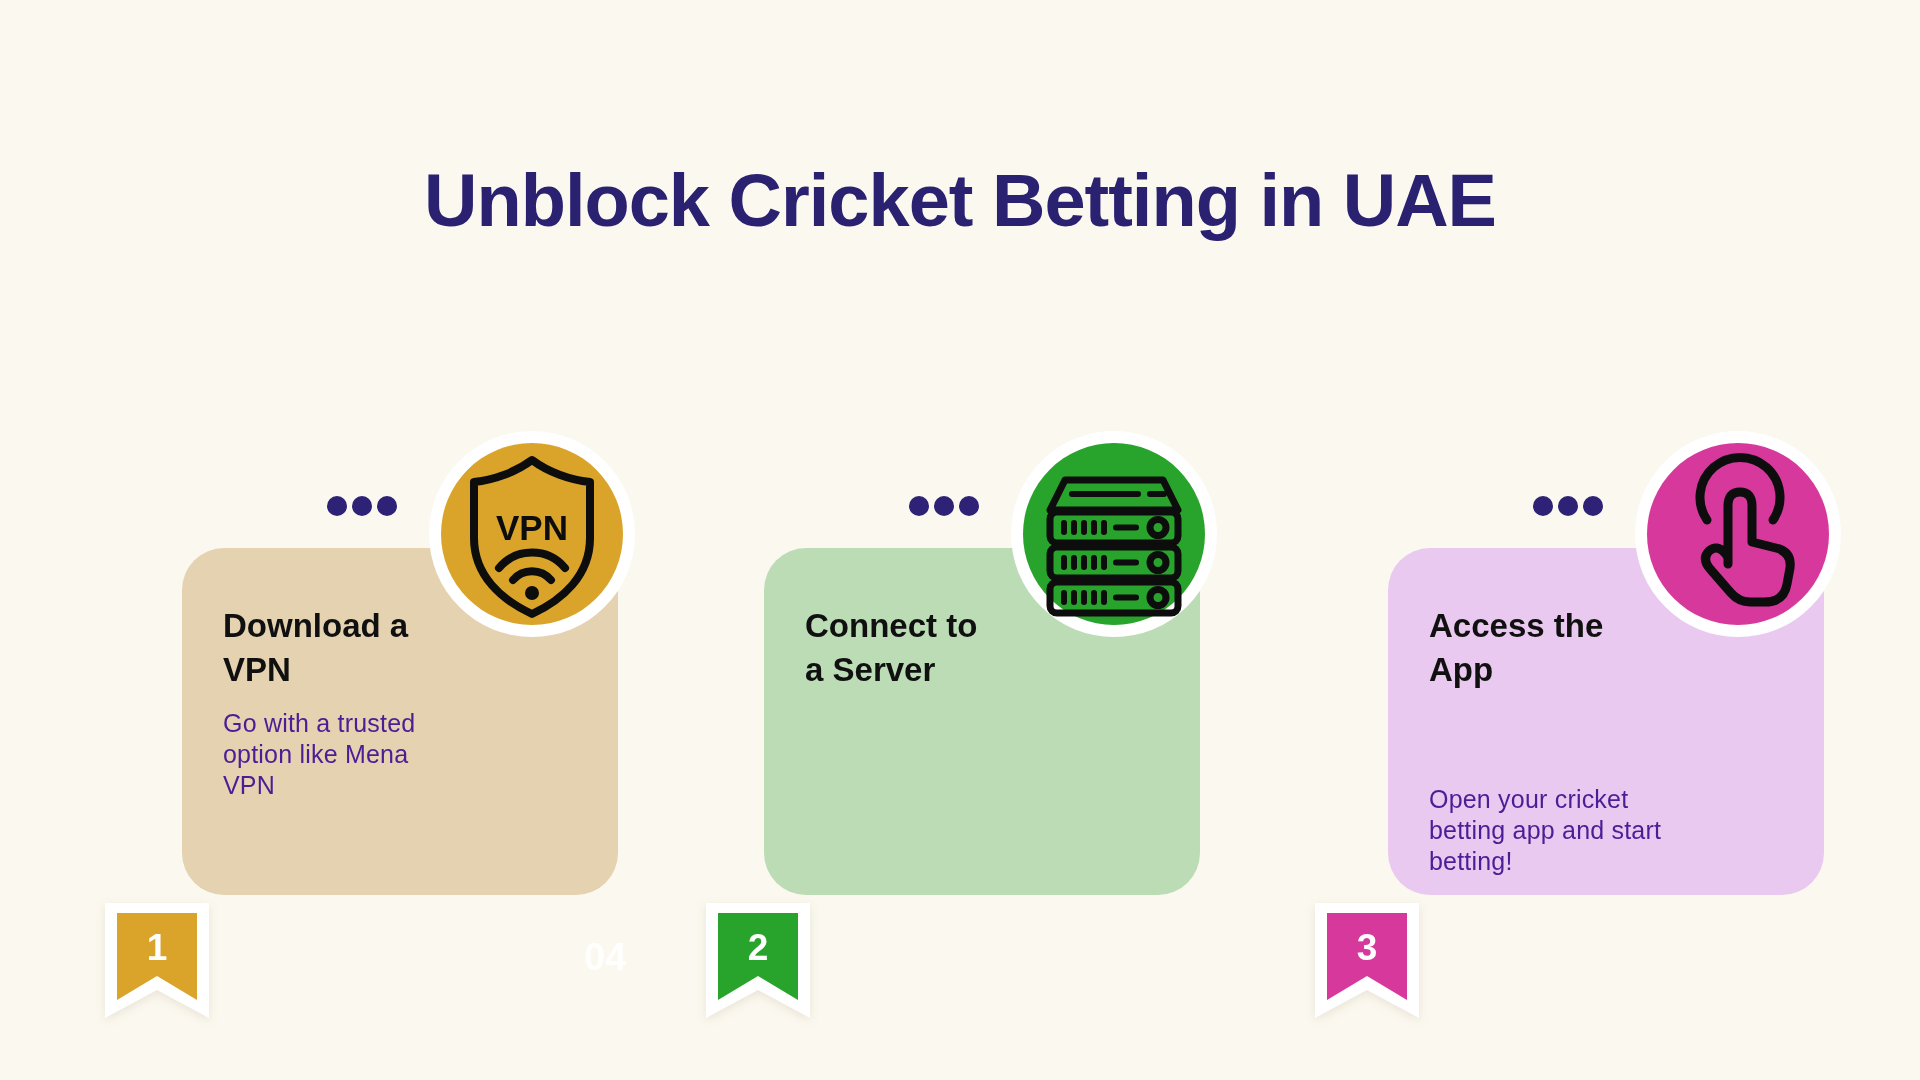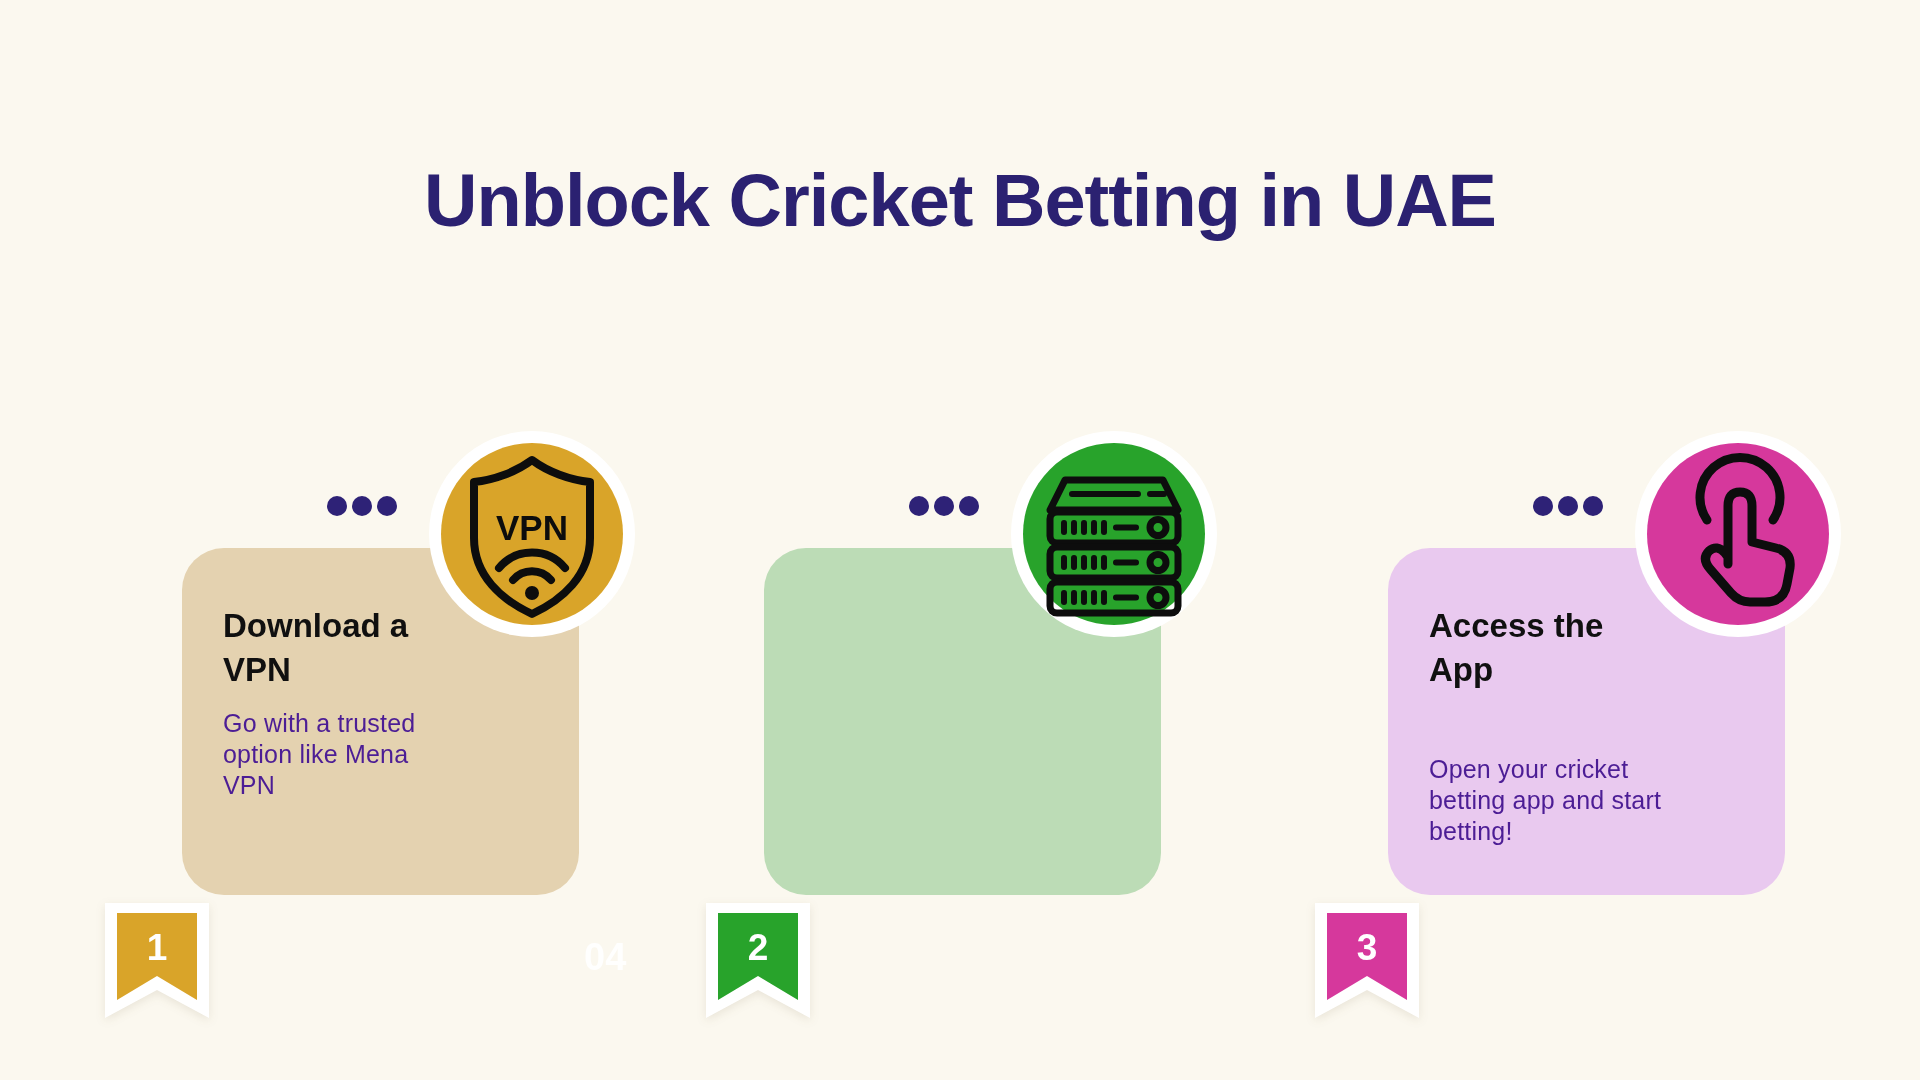--- a/index.html
+++ b/index.html
@@ -26,39 +26,39 @@
   .step { position:absolute; top:420px; width:660px; height:660px; }
   .step.s1 { left:90px;  --card:#e4d2b0; --circle:#d9a429; --ribbon:#d9a429; }
   .step.s2 { left:672px; --card:#bcdcb6; --circle:#28a32b; --ribbon:#28a32b; }
   .step.s3 { left:1296px;--card:#e9c9ef; --circle:#d6389c; --ribbon:#d6389c; }
 
   .route { position:absolute; left:0; top:0; z-index:1; }
   .route path, .route circle.dot { stroke:none; }
 
   .card {
     position:absolute; left:92px; top:128px;
-    width:397px; height:347px;
+    width:436px; height:347px;
     background:var(--card);
     border-radius:42px;
     z-index:2;
     padding:56px 30px 0 41px;
   }
   .card-title {
     font-size:33px; line-height:44px;
     font-weight:800; color:#101010;
     white-space:pre-line;
   }
   .card-desc {
     margin-top:16px;
     font-size:25px; line-height:31px;
     color:#4c1d95;
     letter-spacing:.2px;
     white-space:pre-line;
   }
-  .step.s3 .card-desc { margin-top:62px; }
+  .step.s3 .card-desc { margin-top:92px; }
 
   .badge {
     position:absolute; left:338px; top:10px;
     width:208px; height:208px; z-index:3;
   }
   .badge svg { display:block; }
 
   .ribbon {
     position:absolute; left:15px; top:483px;
     width:104px; height:116px; z-index:4;
@@ -129,20 +129,22 @@
   <div class="step s2" style="--card: #bcdcb6; --circle: #28a32b; --ribbon: #28a32b;">
     <svg class="route" width="660" height="660" viewBox="0 0 660 660">
       <path d="M220 86 H142 A85 85 0 0 0 57 171 V490 A38 38 0 0 0 95 528 H437 A57 57 0 0 0 494 471 V242 H527" fill="none" stroke="#2e2277" stroke-width="13" stroke-linejoin="miter" stroke-linecap="butt"></path>
       <circle class="dot" cx="247" cy="86" r="10" fill="#2e2277"></circle>
       <circle class="dot" cx="272" cy="86" r="10" fill="#2e2277"></circle>
       <circle class="dot" cx="297" cy="86" r="10" fill="#2e2277"></circle>
       <path d="M517 217 L551 242 L517 267" fill="none" stroke="#2e2277" stroke-width="21" stroke-linecap="round" stroke-linejoin="round"></path>
     </svg>
 
     <div class="card">
+      <div class="card-title">Connect to
+a Server</div>
     </div>
 
     <div class="badge">
       <svg width="208" height="208" viewBox="-104 -104 208 208">
         <circle cx="0" cy="0" r="103" fill="#ffffff"></circle>
         <circle cx="0" cy="0" r="91" fill="var(--circle)"></circle>
         <g stroke="#0d0d0d" fill="none" stroke-width="7" stroke-linejoin="round">
           <path d="M-64 -24 L-49 -54 H49 L64 -24 Z"></path>
           <line x1="-42" y1="-40" x2="24" y2="-40" stroke-width="6" stroke-linecap="round"></line>
           <line x1="36" y1="-40" x2="50" y2="-40" stroke-width="6" stroke-linecap="round"></line>

